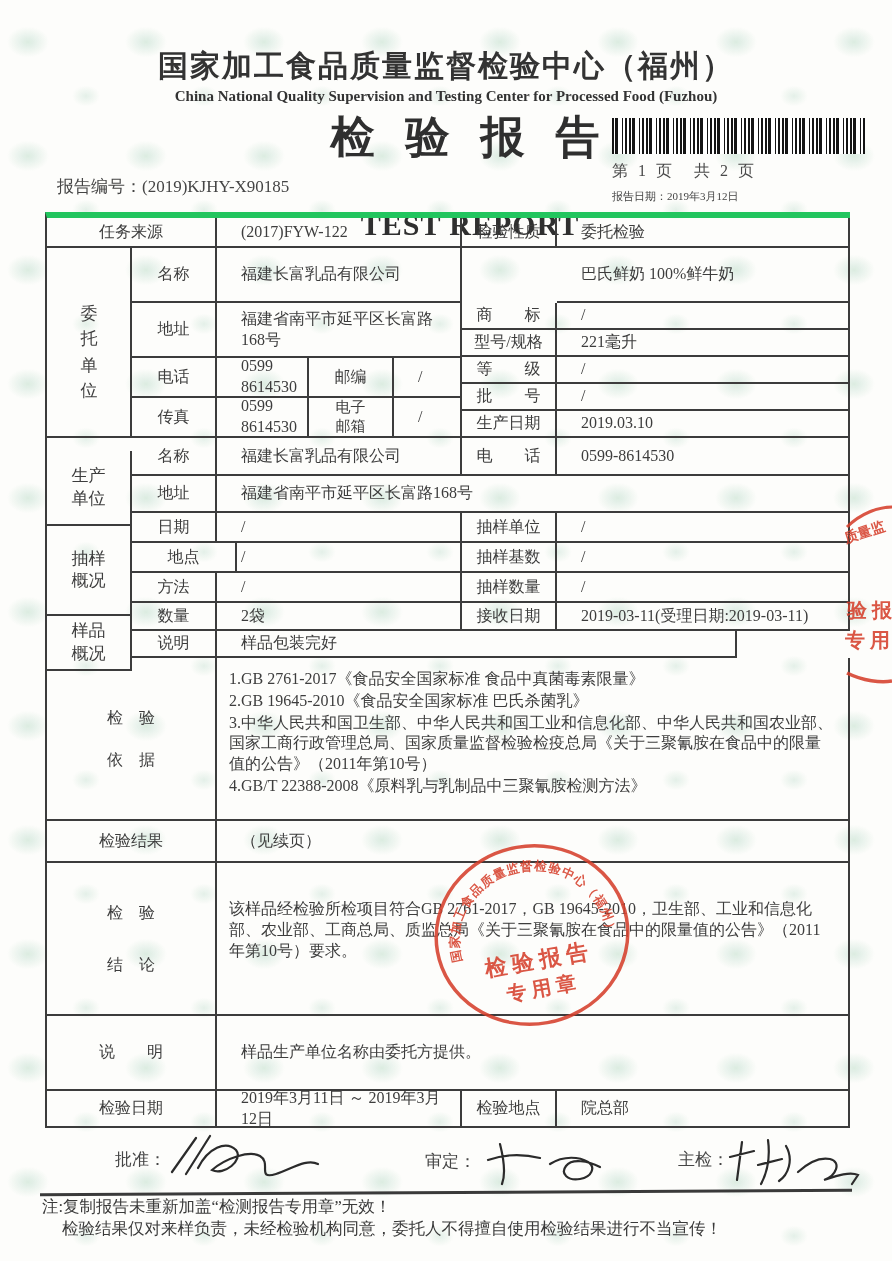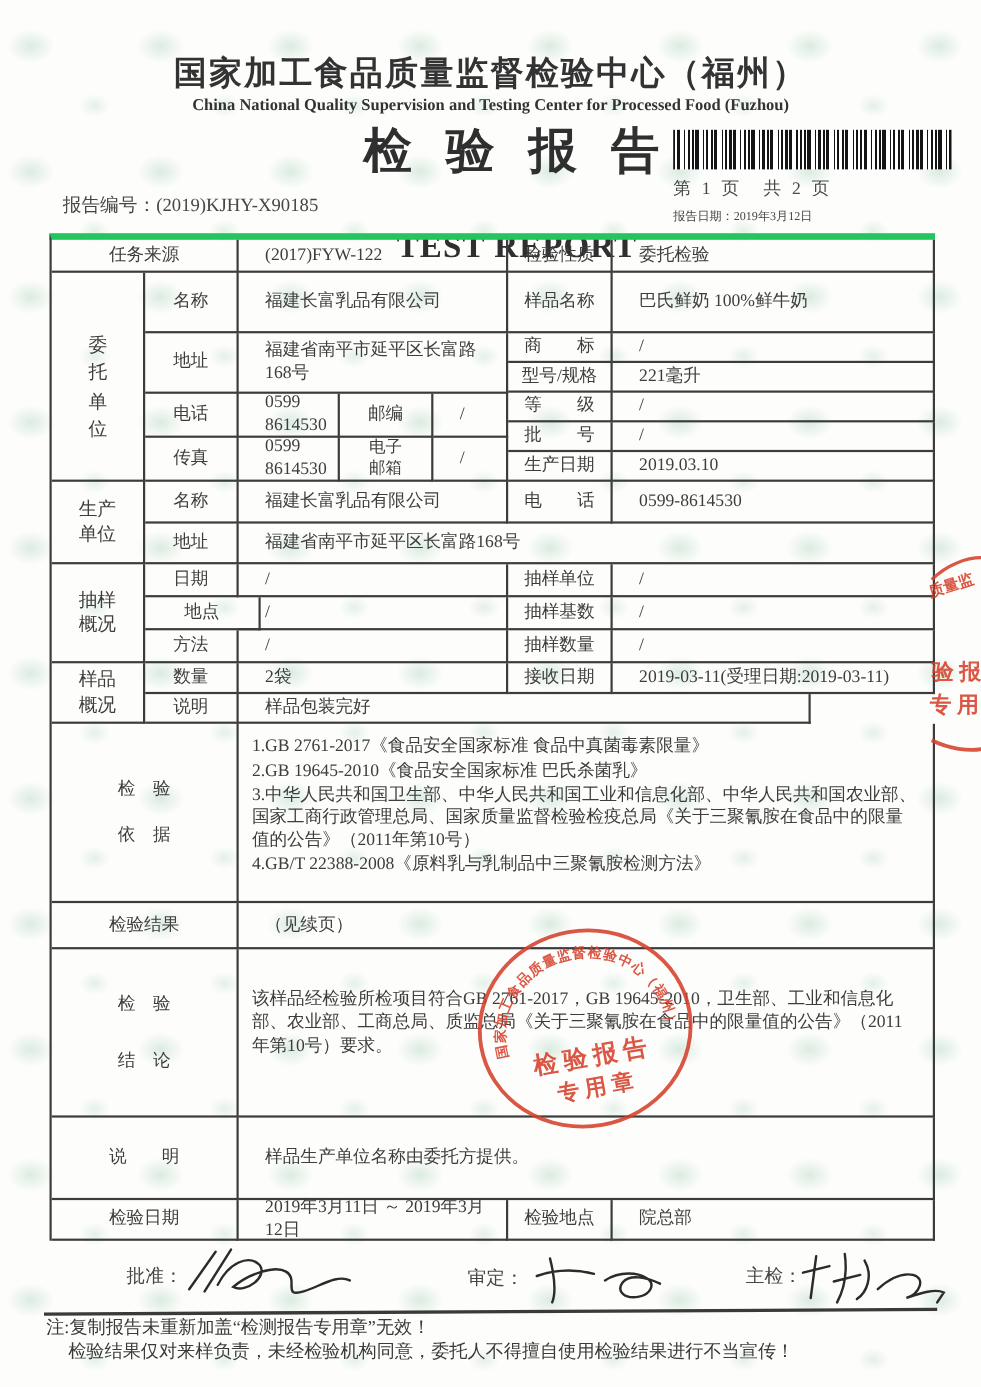--- a/index.html
+++ b/index.html
@@ -25,21 +25,21 @@
   .page-info{top:161px;left:612px;font-size:16px;letter-spacing:3px;color:#4a4a4a;}
   .report-no{top:175px;left:57px;font-size:17px;color:#454545;}
   .report-date{top:189px;left:612px;font-size:11px;color:#454545;}
   
   .tbl{left:45px;top:212px;width:803px;height:910px;border-top:6px solid #22c55e;border-left:2px solid #3c3c3c;}
   .cell{position:absolute;box-sizing:border-box;border-right:2px solid #3c3c3c;border-bottom:2px solid #3c3c3c;
         display:flex;align-items:center;font-size:16px;line-height:1.3;}
   .lab{justify-content:center;text-align:center;white-space:pre-line;}
   .val{padding-left:24px;padding-right:4px;}
   .vert{writing-mode:vertical-lr;letter-spacing:26px;justify-content:center;font-size:17px;}
-  .grp{justify-content:center;text-align:center;font-size:17px;}
+  .grp{justify-content:center;text-align:center;font-size:17px;margin-top:13px;}
   .grp span{width:40px;display:inline-block;}
   .blk{display:block;padding:10px 12px;}
   .blk div{margin:1px 0;}
   
   .stamp{opacity:.88;}
   
   .sig-label{font-size:17px;color:#454545;}
   .rule{left:40px;top:1191px;width:812px;height:3px;background:#3a3a3a;transform:rotate(-.3deg);}
   .note1{top:1196px;left:42px;font-size:16.5px;color:#3a3a3a;}
   .note2{top:1218px;left:62px;font-size:16.5px;color:#3a3a3a;}
@@ -59,21 +59,20 @@
 <div class="abs tbl">
 
   <div class="cell lab" style="left:0;top:0;width:170px;height:30px">任务来源</div>
   <div class="cell val" style="left:170px;top:0;width:245px;height:30px">(2017)FYW-122</div>
   <div class="cell lab" style="left:415px;top:0;width:95px;height:30px">检验性质</div>
   <div class="cell val" style="left:510px;top:0;width:293px;height:30px">委托检验</div>
 
   <div class="cell lab vert" style="left:0;top:30px;width:85px;height:190px">委托单位</div>
   <div class="cell lab" style="left:85px;top:30px;width:85px;height:55px">名称</div>
   <div class="cell val" style="left:170px;top:30px;width:245px;height:55px">福建长富乳品有限公司</div>
-  <div class="cell lab" style="left:415px;top:30px;width:95px;height:55px">样品名称</div>
   <div class="cell val" style="left:510px;top:30px;width:293px;height:55px">巴氏鲜奶 100%鲜牛奶</div>
   <div class="cell lab" style="left:85px;top:85px;width:85px;height:55px">地址</div>
   <div class="cell val" style="left:170px;top:85px;width:245px;height:55px">福建省南平市延平区长富路168号</div>
   <div class="cell lab" style="left:415px;top:85px;width:95px;height:27px">商　　标</div>
   <div class="cell val" style="left:510px;top:85px;width:293px;height:27px">/</div>
   <div class="cell lab" style="left:415px;top:112px;width:95px;height:27px">型号/规格</div>
   <div class="cell val" style="left:510px;top:112px;width:293px;height:27px">221毫升</div>
   <div class="cell lab" style="left:85px;top:140px;width:85px;height:40px">电话</div>
   <div class="cell val" style="left:170px;top:140px;width:92px;height:40px">0599 8614530</div>
   <div class="cell lab" style="left:262px;top:140px;width:85px;height:40px">邮编</div>

